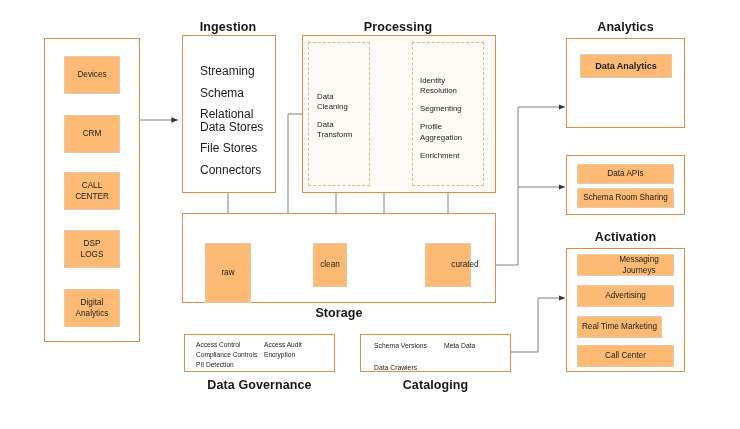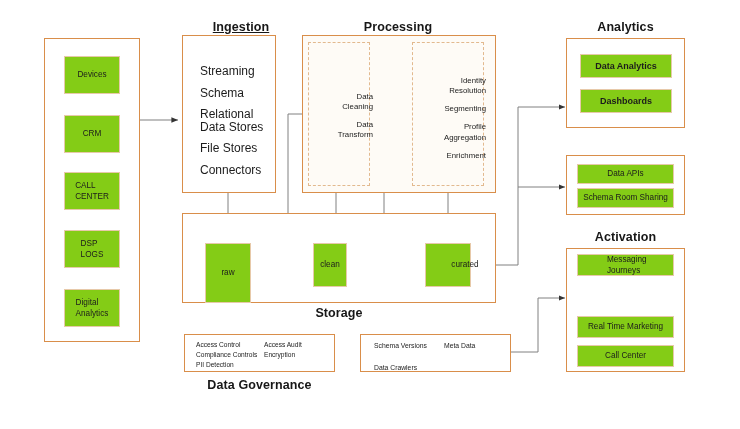--- a/index.html
+++ b/index.html
@@ -44,26 +44,26 @@
     font-weight: bold;
     color: #171717;
     text-align: center;
     white-space: nowrap;
     letter-spacing: 0.1px;
   }
   
   .node {
     position: absolute;
     border: 1px solid #E7C9A9;
-    background: #84cc16;
+    background: #fdba74;
     box-sizing: border-box;
     display: flex;
     align-items: center;
     justify-content: center;
-    text-align: left;
+    text-align: center;
     font-size: 8.2px;
     line-height: 1.35;
     color: #1c1c1c;
     padding: 1px 2px;
   }
   .node.bold {
     font-weight: bold;
     font-size: 9px;
   }
   .node.dashed {
@@ -81,21 +81,20 @@
   }
   .textlist .row {
     margin-bottom: 9px;
     white-space: pre-line;
   }
   .procgroup {
     position: absolute;
     font-size: 7.8px;
     line-height: 1.3;
     color: #1c1c1c;
-    text-align: right;
   }
   .procgroup .row {
     margin-bottom: 8px;
     white-space: pre-line;
   }
   .gov-col {
     position: absolute;
     font-size: 6.6px;
     line-height: 1.55;
     color: #1c1c1c;
@@ -148,21 +147,21 @@
 
   <div class="node" style="left:64px; top:56px; width:56px; height:38px;">Devices</div>
   <div class="node" style="left:64px; top:115px; width:56px; height:38px;">CRM</div>
   <div class="node" style="left:64px; top:172px; width:56px; height:38px; white-space:pre-line;">CALL
 CENTER</div>
   <div class="node" style="left:64px; top:230px; width:56px; height:38px; white-space:pre-line;">DSP
 LOGS</div>
   <div class="node" style="left:64px; top:289px; width:56px; height:38px; white-space:pre-line;">Digital
 Analytics</div>
 
-  <div class="caption" style="left:193px; top:20px; width:96px;text-decoration:underline;">Ingestion</div>
+  <div class="caption" style="left:180px; top:20px; width:96px;">Ingestion</div>
   <div class="group" style="left:182px; top:35px; width:94px; height:158px;"></div>
   <div class="textlist" style="left:200px; top:65px; width:76px;">
     <div class="row">Streaming</div>
     <div class="row">Schema</div>
     <div class="row">Relational
 Data Stores</div>
     <div class="row">File Stores</div>
     <div class="row">Connectors</div>
   </div>
 
@@ -199,30 +198,31 @@
 PII Detection</div>
   <div class="gov-col" style="left:264px; top:340px; width:66px;">Access Audit
 Encryption</div>
   <div class="caption" style="left:184px; top:378px; width:151px;">Data Governance</div>
 
   <div class="group" style="left:360px; top:334px; width:151px; height:38px;"></div>
   <div class="cat-col" style="left:374px; top:341px; width:72px;">Schema Versions
 
 Data Crawlers</div>
   <div class="cat-col" style="left:444px; top:341px; width:62px;">Meta Data</div>
+  <div class="caption" style="left:360px; top:378px; width:151px;">Cataloging</div>
 
   <div class="caption" style="left:566px; top:20px; width:119px;">Analytics</div>
   <div class="group" style="left:566px; top:38px; width:119px; height:90px;"></div>
   <div class="node bold" style="left:580px; top:54px; width:92px; height:24px;">Data Analytics</div>
-  <div class="node bold" style="left:580px; top:89px; width:92px; height:24px;">Dashboards</div>
 
   <div class="caption" style="left:560px; top:137px; width:132px;margin-top:35px;">Collaboration</div>
   <div class="group" style="left:566px; top:155px; width:119px; height:60px;"></div>
   <div class="node" style="left:577px; top:164px; width:97px; height:20px;">Data APIs</div>
   <div class="node" style="left:577px; top:188px; width:97px; height:20px;">Schema Room Sharing</div>
 
   <div class="caption" style="left:566px; top:230px; width:119px;">Activation</div>
   <div class="group" style="left:566px; top:248px; width:119px; height:124px;"></div>
   <div class="node" style="left:577px; top:254px; width:97px; height:22px;padding-left:29px;">Messaging Journeys</div>
-  <div class="node" style="left:577px; top:316px; width:97px; height:22px;">Real Time Marketing</div>
+  <div class="node" style="left:577px; top:285px; width:97px; height:22px;">Advertising</div>
+  <div class="node" style="left:577px; top:316px; width:85px; height:22px;">Real Time Marketing</div>
   <div class="node" style="left:577px; top:345px; width:97px; height:22px;">Call Center</div>
 
 </div>
 
 </body></html>

